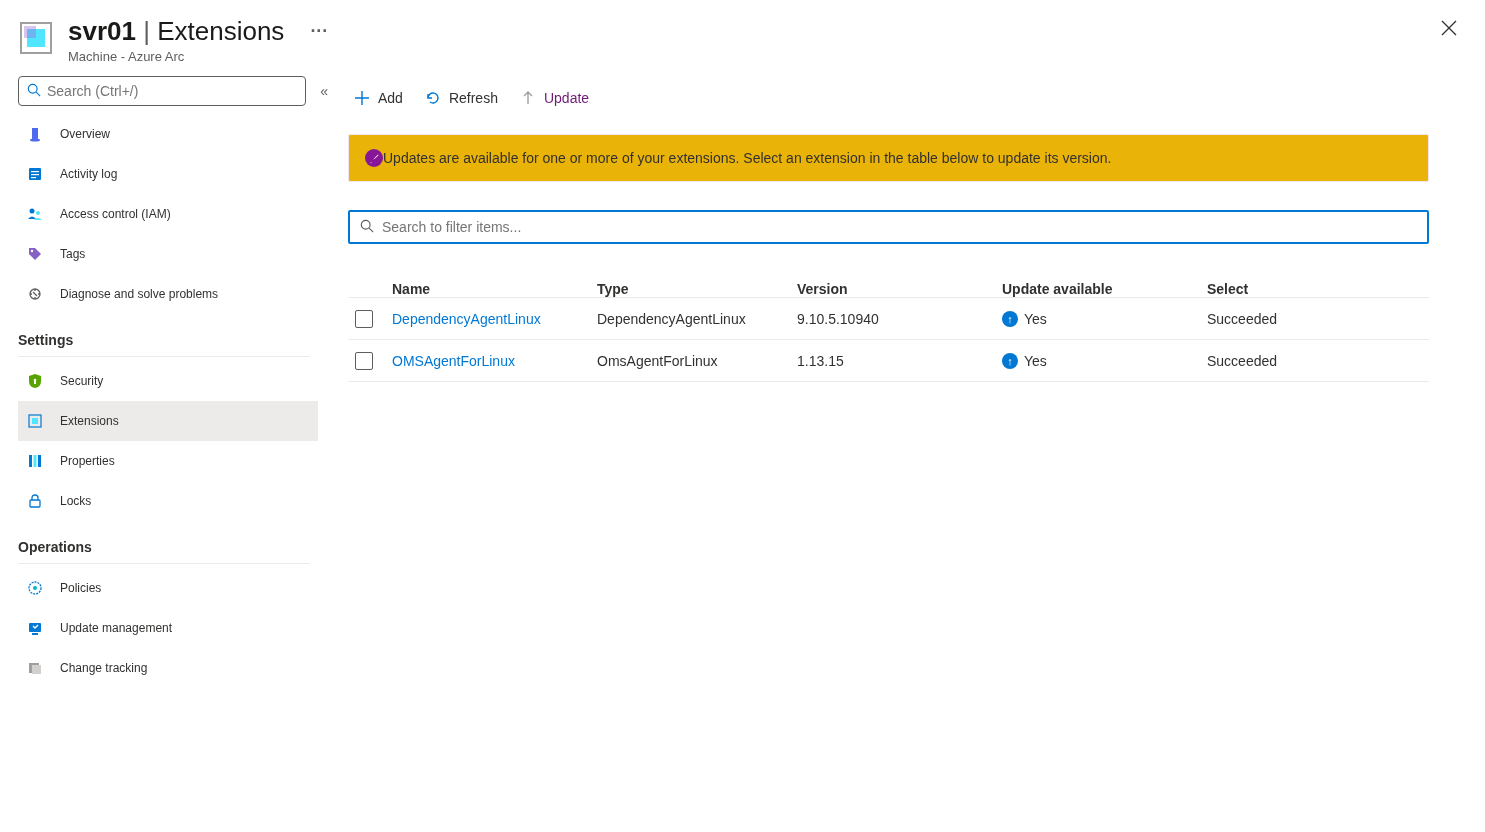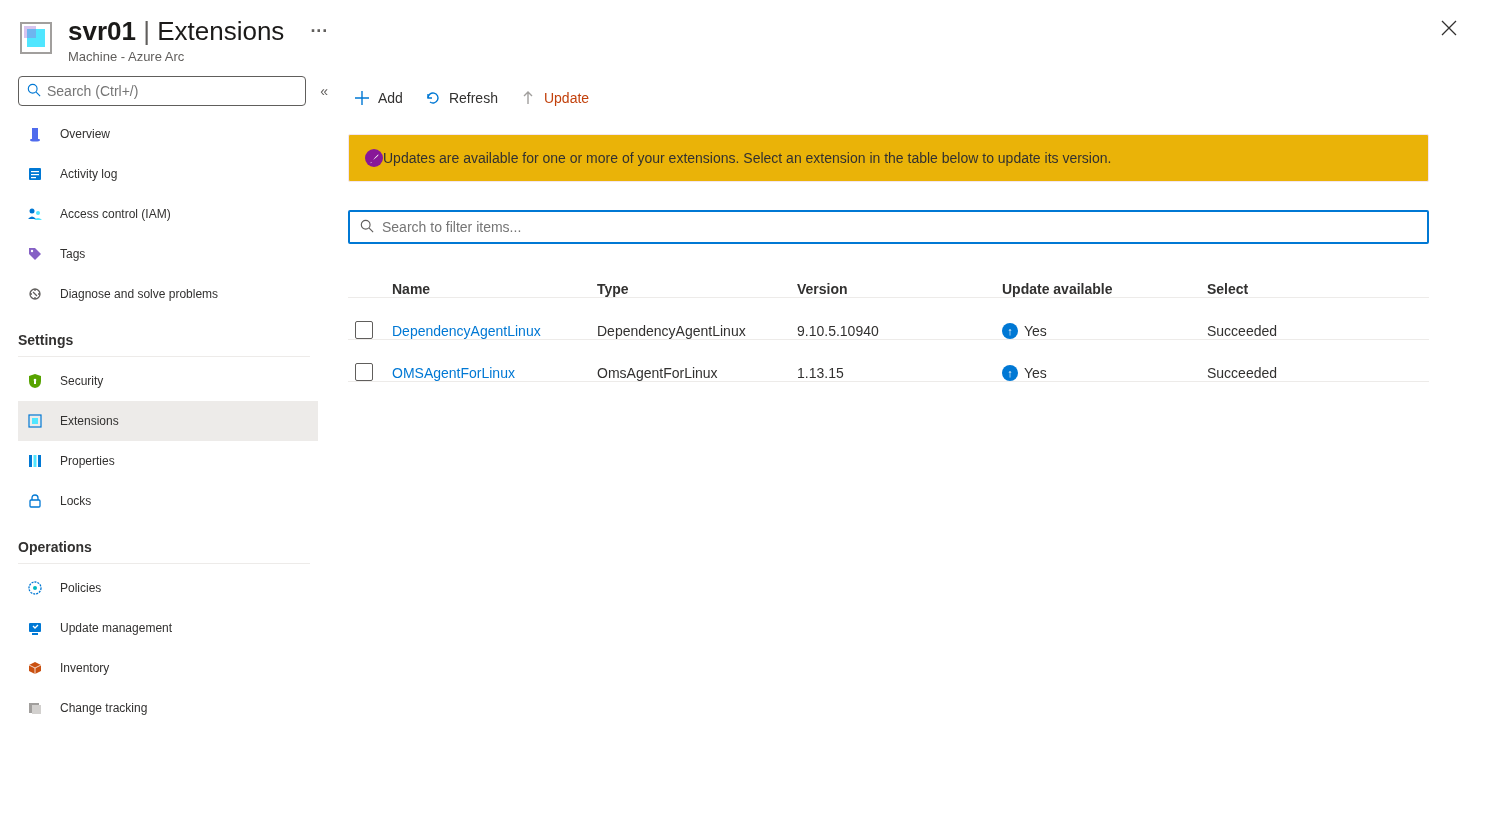--- a/index.html
+++ b/index.html
@@ -37,33 +37,33 @@
   .nav-item { display: flex; align-items: center; gap: 16px; height: 40px; padding: 0 8px; cursor: pointer; font-size: 12px; color: #323130; margin-right: 22px; }
   .nav-item.active { background: #edebe9; }
   .nav-item .nav-icon { width: 18px; height: 18px; flex-shrink: 0; display: flex; align-items: center; justify-content: center; }
 
   .nav-section { font-size: 14px; font-weight: 600; color: #323130; padding: 18px 8px 8px 0; border-bottom: 1px solid #edebe9; margin-right: 30px; margin-bottom: 4px; }
 
   
   .main { flex: 1; display: flex; flex-direction: column; padding: 0 56px 0 8px; overflow: hidden; }
   .toolbar { display: flex; align-items: center; gap: 18px; height: 44px; padding: 0 4px; margin-bottom: 14px; }
   .toolbar-btn { display: flex; align-items: center; gap: 8px; cursor: pointer; color: #323130; font-size: 14px; padding: 4px 2px; }
-  .toolbar-btn.disabled { color: #c2410c; cursor: default; }
+  .toolbar-btn.disabled { color: #701a75; cursor: default; }
   .toolbar-btn .tb-icon { color: #0078d4; display:flex; align-items:center;}
   .toolbar-btn.disabled .tb-icon { color: #a19f9d; }
 
   .info-banner { background: #eab308; border: 1px solid #f3e5f0; padding: 14px 16px; border-radius: 2px; display: flex; align-items: center; gap: 0; margin-bottom: 28px; color: #323130; font-size: 14px; }
   .info-banner .banner-icon { width: 18px; height: 18px; border-radius: 50%; background: #881798; color: #fff; display: flex; align-items: center; justify-content: center; font-size: 11px; flex-shrink: 0; }
 
   .filter-box { display: flex; align-items: center; border: 2px solid #0078d4; border-radius: 2px; height: 34px; padding: 0 10px; gap: 8px; margin-bottom: 10px; }
   .filter-box input { border: none; outline: none; flex: 1; font-size: 14px; background: transparent; }
 
   .table { width: 100%; }
   .thead { display: flex; align-items: flex-end; height: 44px; border-bottom: 1px solid #edebe9; font-weight: 600; font-size: 14px; color: #323130; }
-  .trow { display: flex; align-items: flex-end; height: 42px; border-bottom: 1px solid #edebe9; font-size: 14px; }
+  .trow { display: flex; align-items: center; height: 42px; border-bottom: 1px solid #edebe9; font-size: 14px; }
   .tcell { padding-right: 12px; overflow: hidden; text-overflow: ellipsis; white-space: nowrap; }
   .c-check { width: 44px; display: flex; justify-content: center; }
   .c-name { width: 205px; }
   .c-type { width: 200px; }
   .c-version { width: 205px; }
   .c-update { width: 205px; display: flex; align-items: center; gap: 6px; }
   .c-status { flex: 1; }
 
   .trow .c-name { color: #0078d4; cursor: pointer; }
   .chk { width: 18px; height: 18px; border: 1px solid #605e5c; border-radius: 2px; cursor: pointer; background: #fff; }
@@ -227,29 +227,20 @@
                 <rect x="2" y="3" width="12" height="9" rx="1" fill="#0078d4"></rect>
                 <rect x="5" y="13" width="6" height="2" fill="#0078d4"></rect>
                 <path d="M6 6 L8 8 L11 5" stroke="#fff" stroke-width="1.3" fill="none"></path>
               </svg>
             </span>
           <span>Update management</span>
         </div>
         <div class="nav-item">
           <span class="nav-icon">
               <svg width="16" height="16" viewBox="0 0 16 16">
-                <path d="M2 5 L8 2 L14 5 L14 11 L8 14 L2 11 Z" fill="#ca5010"></path>
-                <path d="M2 5 L8 8 L14 5 M8 8 L8 14" stroke="#fff" stroke-width="0.8" fill="none"></path>
-              </svg>
-            </span>
-          <span>Inventory</span>
-        </div>
-        <div class="nav-item">
-          <span class="nav-icon">
-              <svg width="16" height="16" viewBox="0 0 16 16">
                 <rect x="2" y="3" width="10" height="10" fill="#a19f9d"></rect>
                 <rect x="5" y="5" width="9" height="9" fill="#d2d0ce"></rect>
               </svg>
             </span>
           <span>Change tracking</span>
         </div>
 
         <div style="height:200px"></div>
       </div>
     </div>

